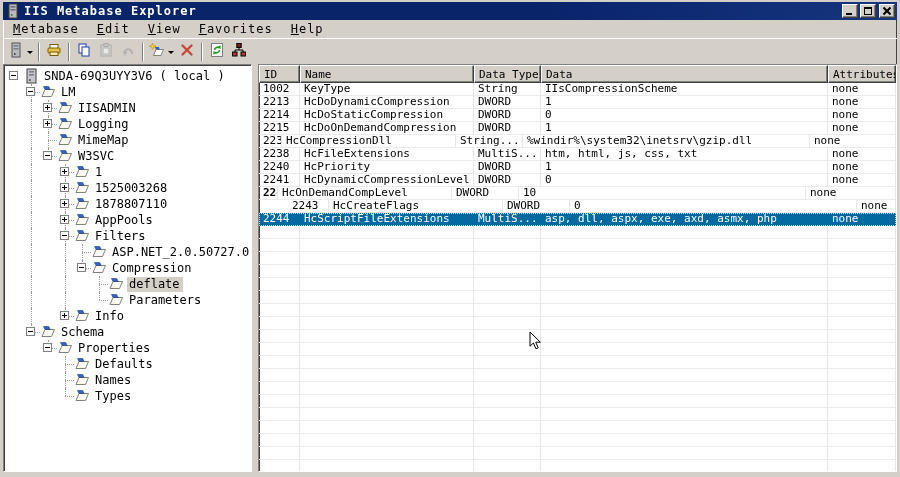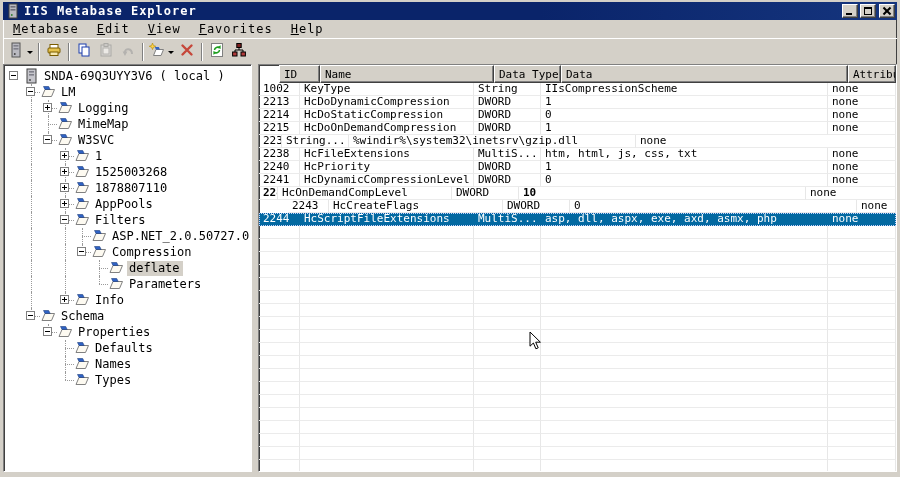--- a/index.html
+++ b/index.html
@@ -63,21 +63,21 @@
   .lh { position:absolute; left:8px; top:8px; width:9px; border-top:1px dotted #9a9a9a; }
   .exp { position:absolute; left:3px; top:3px; width:9px; height:9px; background:#fff;
          border:1px solid #808080; }
   .exp .h { position:absolute; left:1px; top:3px; width:5px; height:1px; background:#000; }
   .exp .v { position:absolute; left:3px; top:1px; width:1px; height:5px; background:#000; }
   .ticon16 { width:16px; height:16px; flex:0 0 auto; margin-right:3px; }
   .tlabel { padding:0 3px 1px 2px; color:#000; }
   .tlabel.sel { background:#d4d0c8; }
 
   
-  .lv-header { display:flex; height:18px; flex:0 0 auto; font-size:11px;padding-left:20px; }
+  .lv-header { display:flex; height:18px; flex:0 0 auto; font-size:11px; }
   .lv-hcell { background:#d4d0c8; border:1px solid; border-color:#fff #404040 #404040 #fff;
               box-shadow: inset -1px -1px 0 #808080;
               padding:2px 0 0 4px; white-space:nowrap; overflow:hidden; }
   .lv-rows { flex:1; overflow:hidden; }
   .lv-row { display:flex; height:13px; font-size:11px; line-height:12px; }
   .lv-cell { padding:0 0 0 4px; white-space:nowrap; overflow:hidden;
              border-right:1px solid #e7e7e7; border-bottom:1px solid #ebebeb; color:#000; }
   .lv-row.sel { background:#0369a1; outline:1px dotted #c7d3ff; outline-offset:-1px; }
   .lv-row.sel .lv-cell { color:#fff; border-right-color:transparent; border-bottom-color:transparent; }
 
@@ -235,20 +235,40 @@
             <span class="lb"></span>
             <span class="exp">
               <i class="h"></i>
               <i class="v"></i>
             </span>
           </span>
           <span class="ticon16"><svg width="16" height="16">
               <polygon points="2,12.5 5,5.5 14.5,5.5 11.5,12.5" fill="#fdfaf1" stroke="#808080"></polygon>
               <polygon points="5,5.5 10.2,5.5 8.7,2.5 3.5,2.5" fill="#2f62c4" stroke="#20407e" stroke-width="0.6"></polygon>
             </svg></span>
+          <span class="tlabel">IISADMIN</span>
+        </div>
+        <div class="tree-row">
+          <span class="tcell"></span>
+          <span class="tcell">
+            <span class="lv"></span>
+          </span>
+          <span class="tcell">
+            <span class="lt"></span>
+            <span class="lh"></span>
+            <span class="lb"></span>
+            <span class="exp">
+              <i class="h"></i>
+              <i class="v"></i>
+            </span>
+          </span>
+          <span class="ticon16"><svg width="16" height="16">
+              <polygon points="2,12.5 5,5.5 14.5,5.5 11.5,12.5" fill="#fdfaf1" stroke="#808080"></polygon>
+              <polygon points="5,5.5 10.2,5.5 8.7,2.5 3.5,2.5" fill="#2f62c4" stroke="#20407e" stroke-width="0.6"></polygon>
+            </svg></span>
           <span class="tlabel">Logging</span>
         </div>
         <div class="tree-row">
           <span class="tcell"></span>
           <span class="tcell">
             <span class="lv"></span>
           </span>
           <span class="tcell">
             <span class="lt"></span>
             <span class="lh"></span>
@@ -594,20 +614,21 @@
           </div>
           <div class="lv-row">
             <div class="lv-cell" style="width: 41px;">2215</div>
             <div class="lv-cell" style="width: 174px;">HcDoOnDemandCompression</div>
             <div class="lv-cell" style="width: 67px;">DWORD</div>
             <div class="lv-cell" style="width: 287px;">1</div>
             <div class="lv-cell" style="width: auto; flex: 1 1 0%;">none</div>
           </div>
           <div class="lv-row">
             <div class="lv-cell" style="width: 23px;">2237</div>
+            <div class="lv-cell" style="width: 174px;">HcCompressionDll</div>
             <div class="lv-cell" style="width: 67px;">String...</div>
             <div class="lv-cell" style="width: 287px;">%windir%\system32\inetsrv\gzip.dll</div>
             <div class="lv-cell" style="width: auto; flex: 1 1 0%;">none</div>
           </div>
           <div class="lv-row">
             <div class="lv-cell" style="width: 41px;">2238</div>
             <div class="lv-cell" style="width: 174px;">HcFileExtensions</div>
             <div class="lv-cell" style="width: 67px;">MultiS...</div>
             <div class="lv-cell" style="width: 287px;">htm, html, js, css, txt</div>
             <div class="lv-cell" style="width: auto; flex: 1 1 0%;">none</div>
@@ -623,21 +644,21 @@
             <div class="lv-cell" style="width: 41px;">2241</div>
             <div class="lv-cell" style="width: 174px;">HcDynamicCompressionLevel</div>
             <div class="lv-cell" style="width: 67px;">DWORD</div>
             <div class="lv-cell" style="width: 287px;">0</div>
             <div class="lv-cell" style="width: auto; flex: 1 1 0%;">none</div>
           </div>
           <div class="lv-row">
             <div class="lv-cell" style="width: 19px; font-weight: bold;">2242</div>
             <div class="lv-cell" style="width: 174px;">HcOnDemandCompLevel</div>
             <div class="lv-cell" style="width: 67px;">DWORD</div>
-            <div class="lv-cell" style="width: 287px; font-weight: bold;">10</div>
+            <div class="lv-cell" style="width: 287px;">10</div>
             <div class="lv-cell" style="width: auto; flex: 1 1 0%;">none</div>
           </div>
           <div class="lv-row">
             <div class="lv-cell" style="width: 41px; margin-left: 29px;">2243</div>
             <div class="lv-cell" style="width: 174px;">HcCreateFlags</div>
             <div class="lv-cell" style="width: 67px;">DWORD</div>
             <div class="lv-cell" style="width: 287px;">0</div>
             <div class="lv-cell" style="width: auto; flex: 1 1 0%;">none</div>
           </div>
           <div class="lv-row sel">

